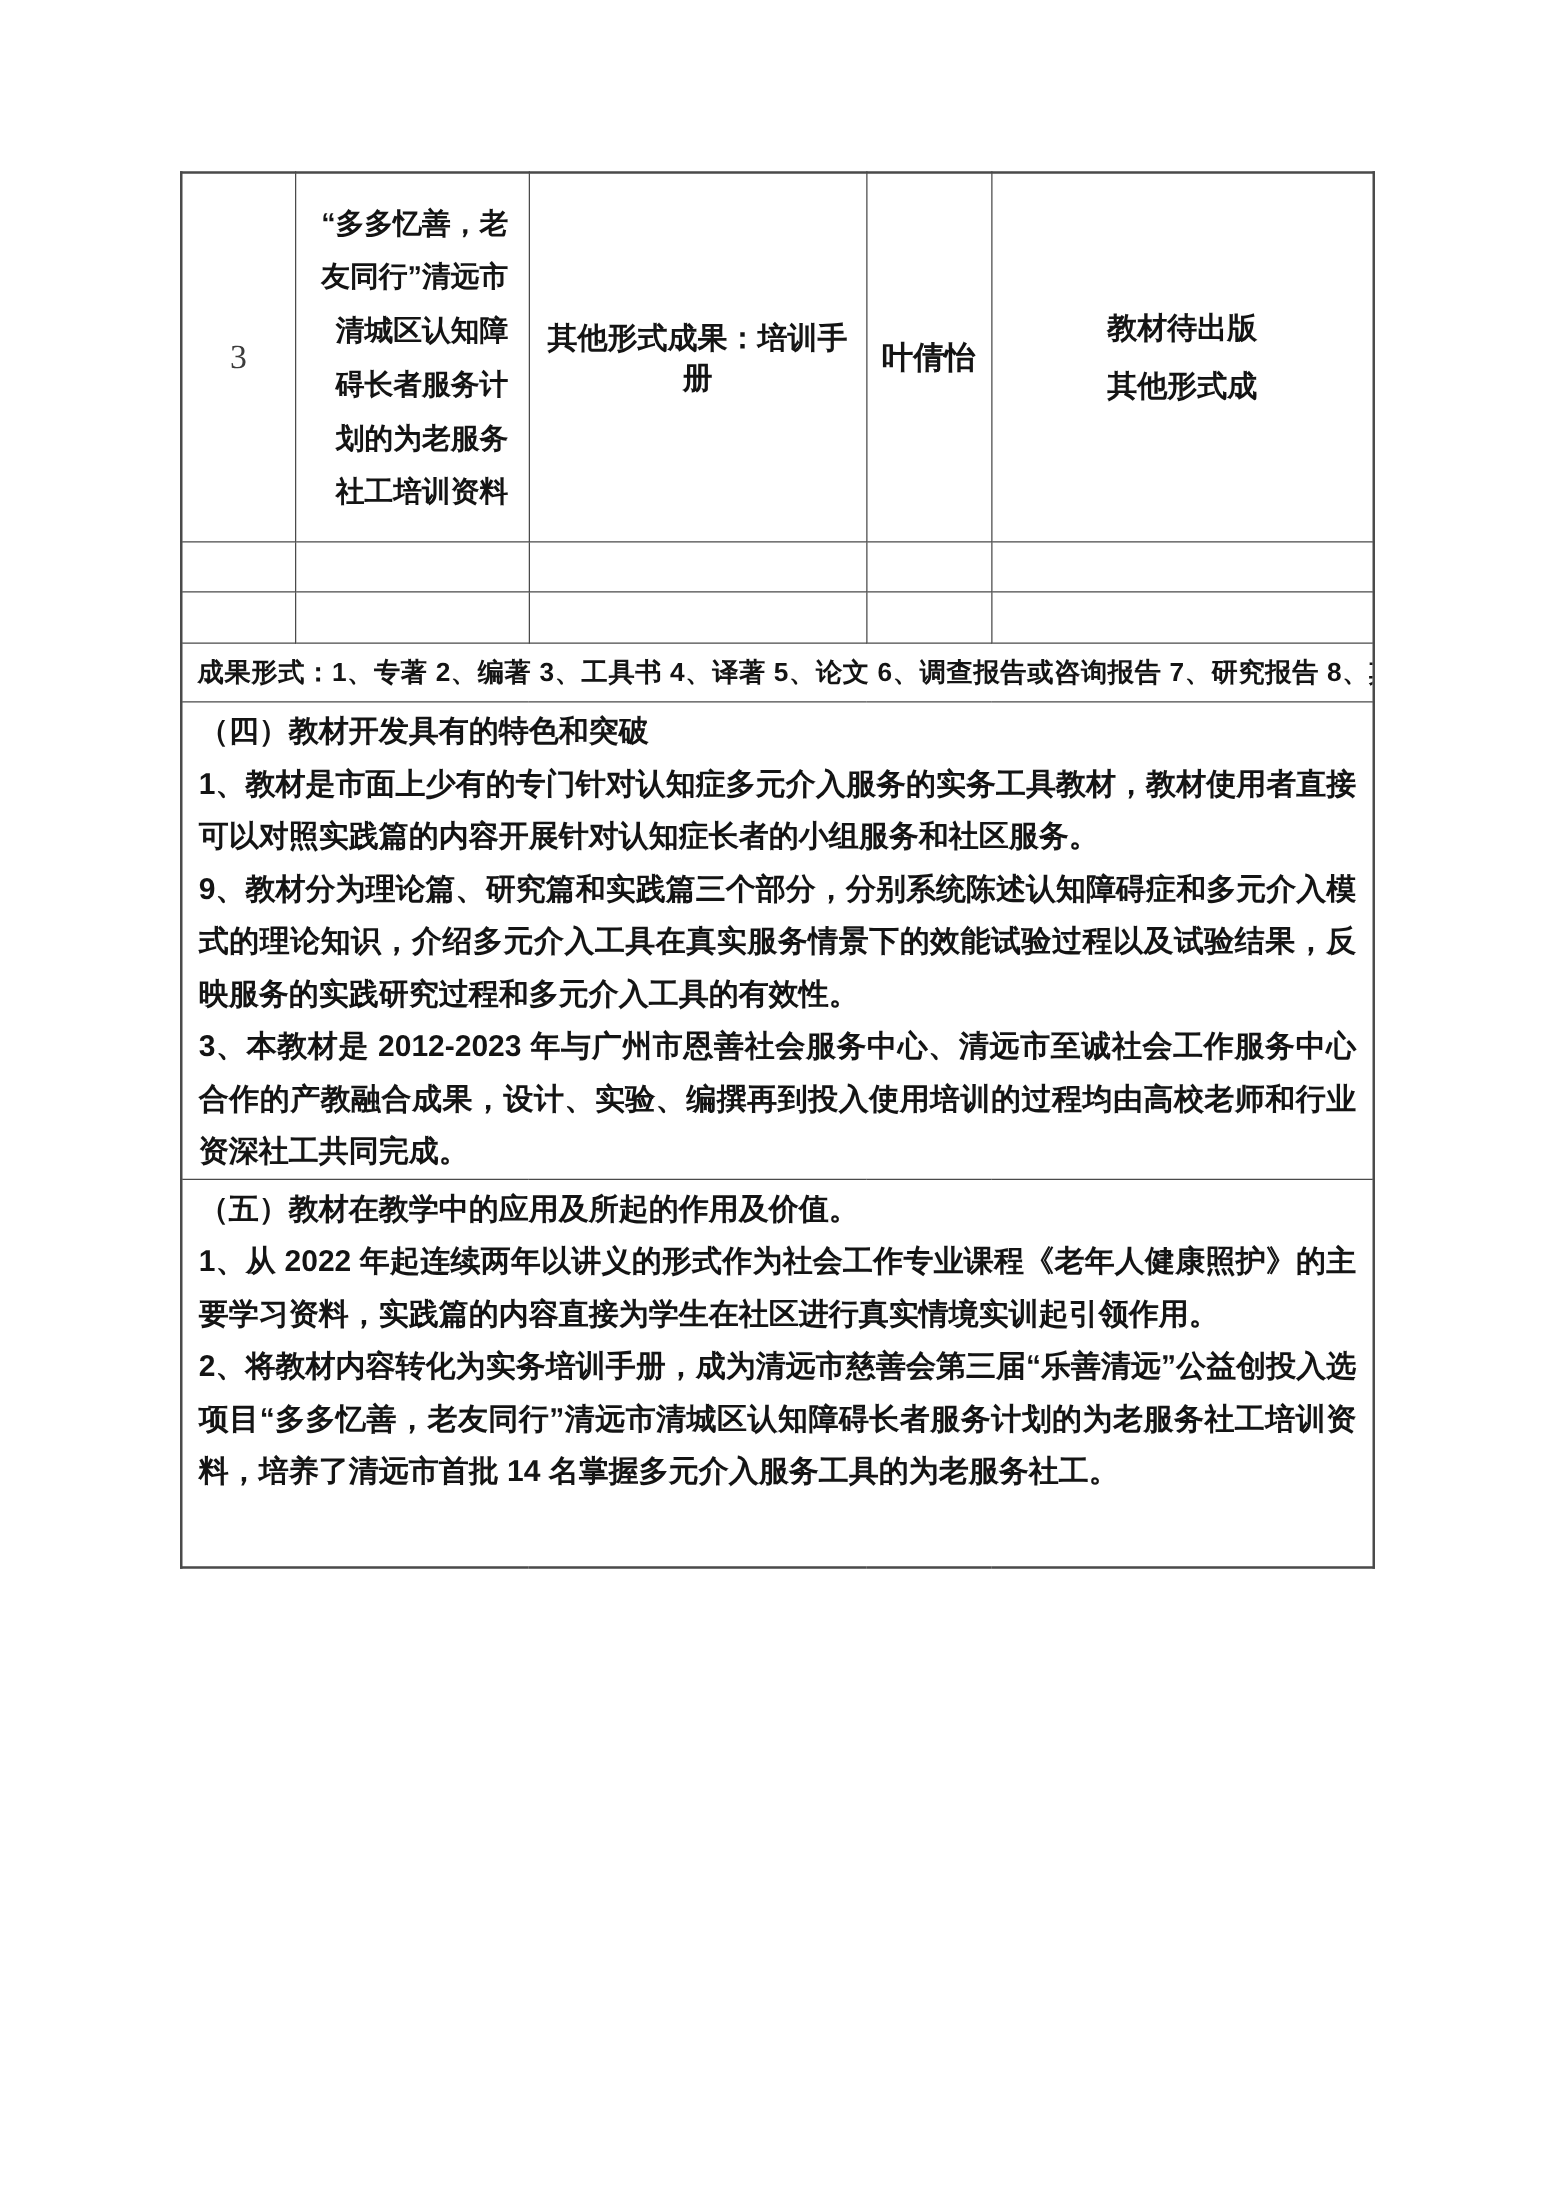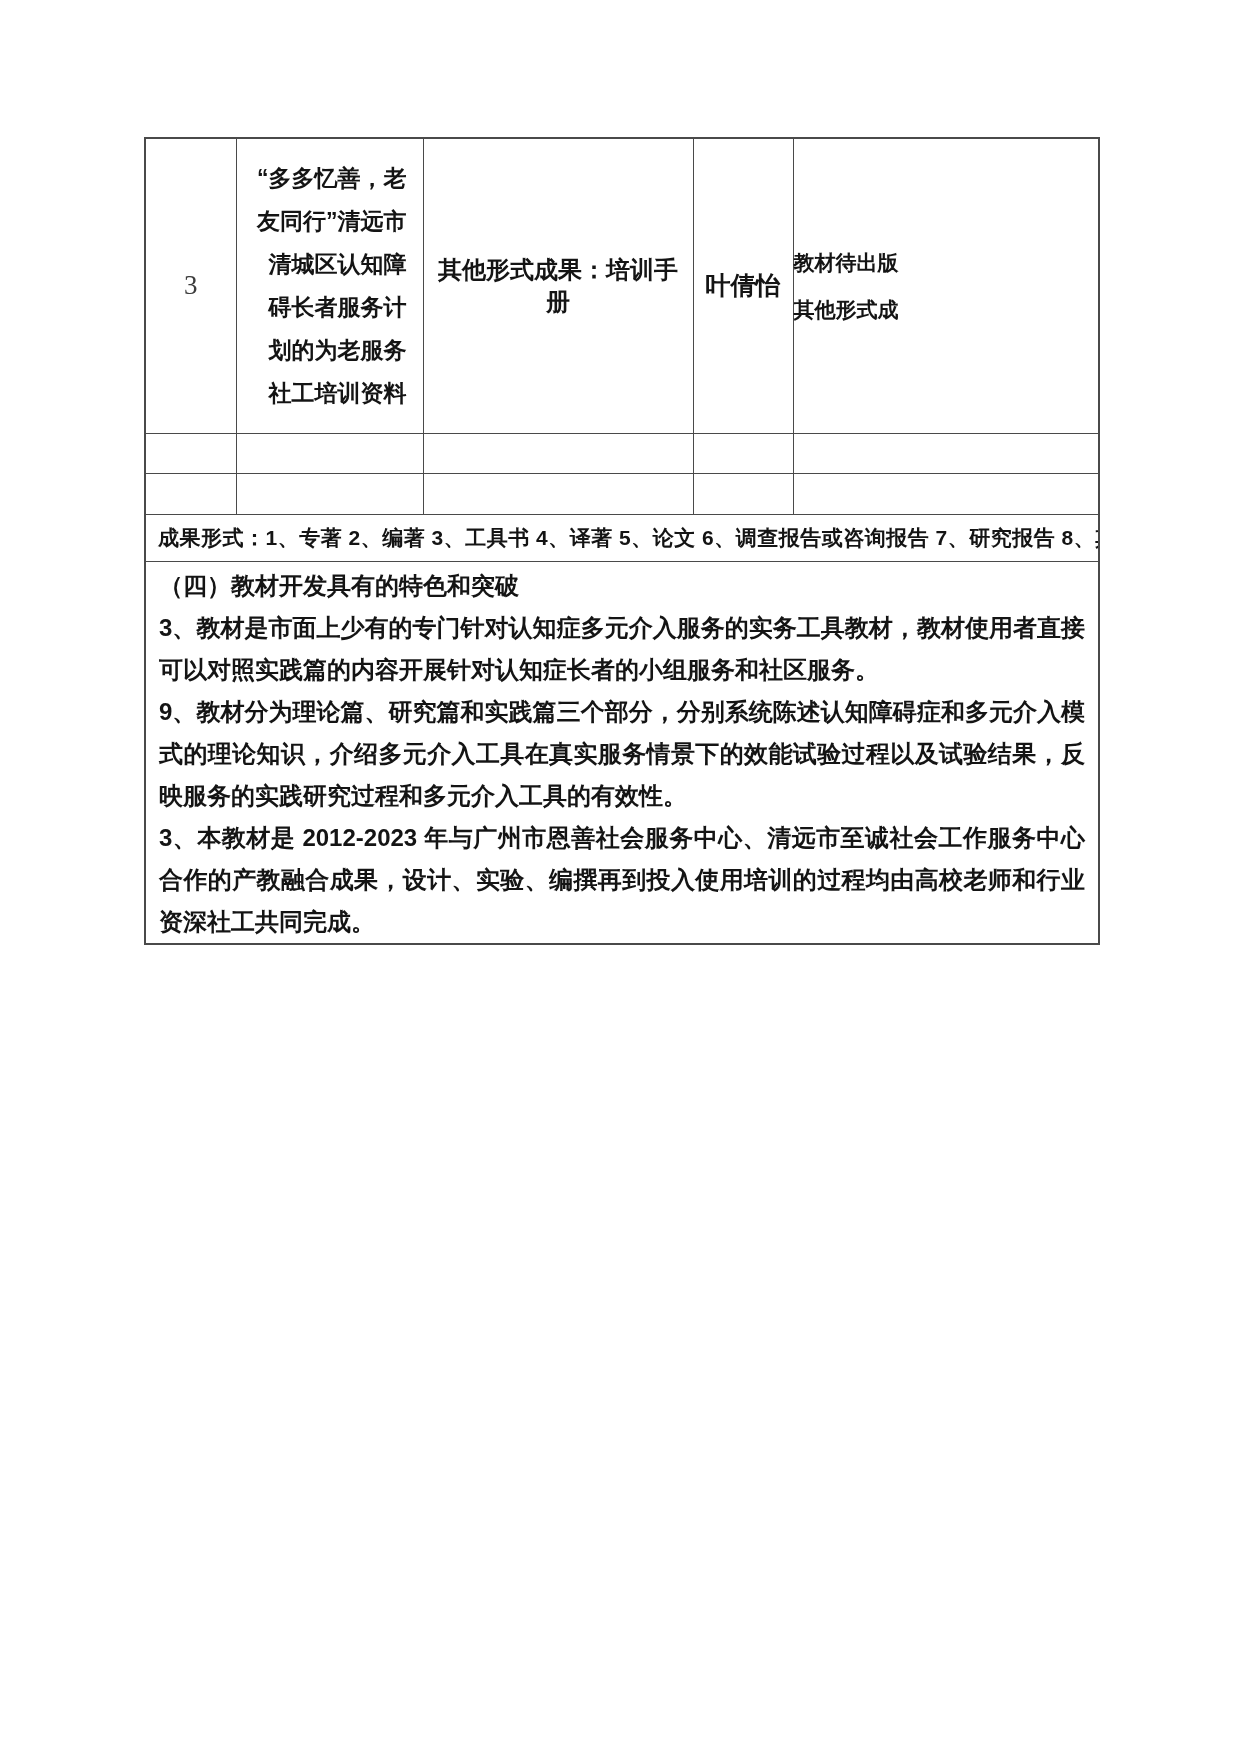--- a/index.html
+++ b/index.html
@@ -46,22 +46,22 @@
   td.cell-form {
     text-align: center;
     font-size: 24px;
     padding: 13px 4px;
   }
   td.cell-author {
     text-align: center;
     font-size: 25px;
   }
   td.cell-status {
-    text-align: left;
-    font-size: 21px;
+    text-align: center;
+    font-size: 24px;
     line-height: 47px;
   }
 
   
   tr.row-empty-a { height: 40px; }
   tr.row-empty-b { height: 41px; }
 
   
   tr.row-legend { height: 47px; }
   td.cell-legend {
@@ -126,22 +126,29 @@
       <td></td>
     </tr>
 
     <tr class="row-legend">
       <td colspan="5" class="cell-legend">成果形式：1、专著  2、编著 3、工具书 4、译著 5、论文 6、调查报告或咨询报告 7、研究报告 8、其他形式成</td>
     </tr>
 
     <tr class="row-sec-4">
       <td colspan="5" class="cell-section">
         <div class="sec-heading">（四）教材开发具有的特色和突破</div>
-        <p class="sec-para">3、教材是市面上少有的专门针对认知症多元介入服务的实务工具教材，教材使用者直接可以对照实践篇的内容开展针对认知症长者的小组服务和社区服务。</p>
+        <p class="sec-para">1、教材是市面上少有的专门针对认知症多元介入服务的实务工具教材，教材使用者直接可以对照实践篇的内容开展针对认知症长者的小组服务和社区服务。</p>
         <p class="sec-para">9、教材分为理论篇、研究篇和实践篇三个部分，分别系统陈述认知障碍症和多元介入模式的理论知识，介绍多元介入工具在真实服务情景下的效能试验过程以及试验结果，反映服务的实践研究过程和多元介入工具的有效性。</p>
         <p class="sec-para">3、本教材是 2012-2023 年与广州市恩善社会服务中心、清远市至诚社会工作服务中心合作的产教融合成果，设计、实验、编撰再到投入使用培训的过程均由高校老师和行业资深社工共同完成。</p>
       </td>
     </tr>
 
+    <tr class="row-sec-5">
+      <td colspan="5" class="cell-section">
+        <div class="sec-heading">（五）教材在教学中的应用及所起的作用及价值。</div>
+        <p class="sec-para">1、从 2022 年起连续两年以讲义的形式作为社会工作专业课程《老年人健康照护》的主要学习资料，实践篇的内容直接为学生在社区进行真实情境实训起引领作用。</p>
+        <p class="sec-para">2、将教材内容转化为实务培训手册，成为清远市慈善会第三届“乐善清远”公益创投入选项目“多多忆善，老友同行”清远市清城区认知障碍长者服务计划的为老服务社工培训资料，培养了清远市首批 14 名掌握多元介入服务工具的为老服务社工。</p>
+      </td>
+    </tr>
 
   </tbody>
     </table>
 </div>
 
 </body></html>

